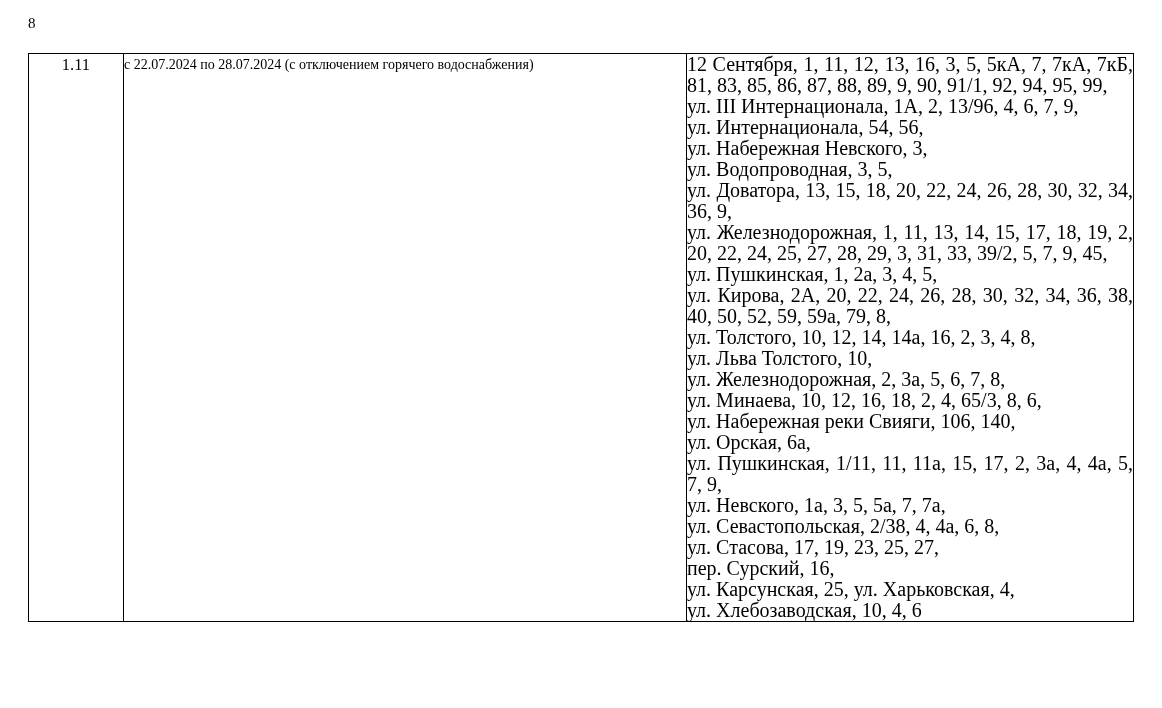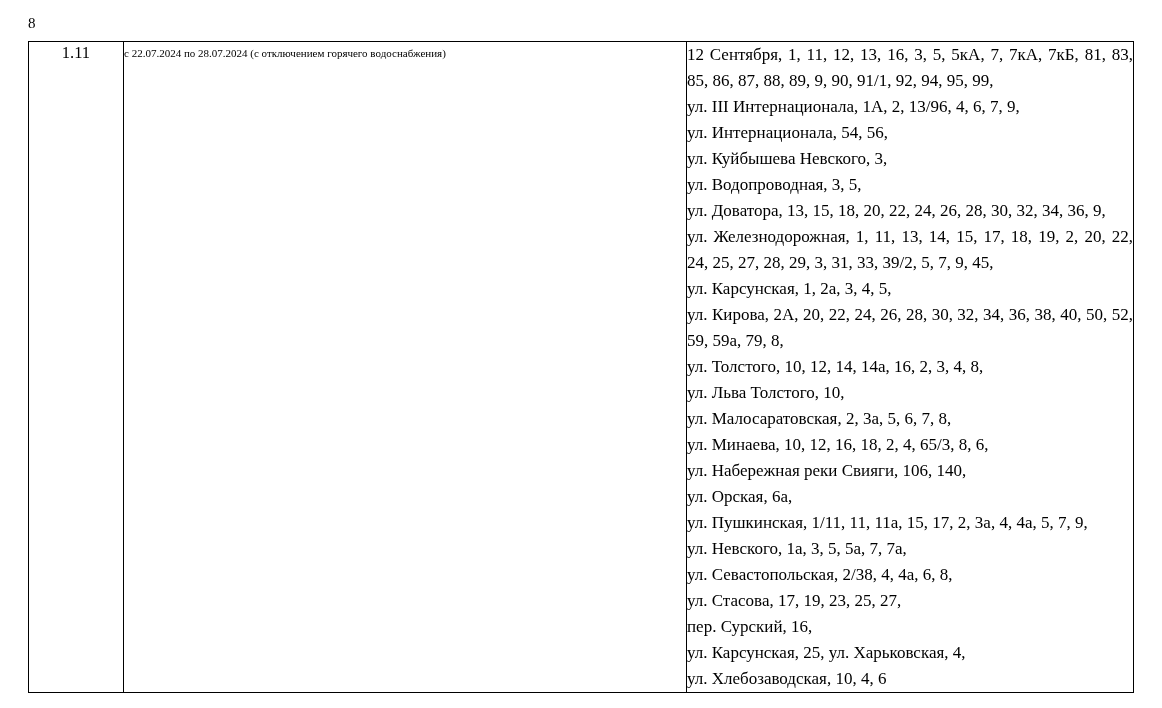--- a/index.html
+++ b/index.html
@@ -26,21 +26,21 @@
     position: absolute;
     left: 28px;
     top: 14px;
     font-size: 15px;
     line-height: 18px;
     font-family: "Liberation Serif", serif;
   }
   .table-wrap {
     position: absolute;
     left: 28px;
-    top: 41px;
+    top: 53px;
     width: 895px;
   }
   table.doc-table {
     border-collapse: collapse;
     table-layout: fixed;
     width: 1106px;
   }
   table.doc-table td {
     border: 1px solid #000000;
     vertical-align: top;
@@ -48,28 +48,28 @@
   }
   td.col-num {
     width: 94px;
     text-align: center;
     font-size: 16.5px;
     line-height: 22px;
     padding: 6px 4px 8px 4px;
   }
   td.col-period {
     width: 562px;
-    font-size: 11px;
+    font-size: 14px;
     line-height: 22px;
     padding: 6px 8px 8px 10px;
   }
   td.col-addr {
     width: 446px;
-    font-size: 17px;
-    line-height: 26px;
+    font-size: 20px;
+    line-height: 21px;
     padding: 6px 8px 10px 10px;
     text-align: justify;
   }
   .addr-line {
     display: block;
     white-space: normal;
   }
   .num-text {
     display: block;
   }
@@ -91,29 +91,29 @@
           <td class="col-num">
             <span class="num-text">1.11</span>
           </td>
           <td class="col-period">
             <span class="period-text">с 22.07.2024 по 28.07.2024 (с отключением горячего водоснабжения)</span>
           </td>
           <td class="col-addr">
             <span class="addr-line">12 Сентября, 1,  11, 12, 13, 16, 3, 5, 5кА, 7, 7кА, 7кБ, 81, 83, 85, 86, 87, 88, 89, 9, 90, 91/1, 92, 94, 95, 99,</span>
             <span class="addr-line">ул. III Интернационала, 1А, 2, 13/96, 4, 6, 7, 9,</span>
             <span class="addr-line">ул. Интернационала, 54, 56,</span>
-            <span class="addr-line">ул. Куйбышева Невского, 3,</span>
+            <span class="addr-line">ул. Набережная Невского, 3,</span>
             <span class="addr-line">ул. Водопроводная, 3, 5,</span>
             <span class="addr-line">ул. Доватора, 13, 15, 18, 20, 22, 24, 26, 28, 30, 32, 34, 36, 9,</span>
             <span class="addr-line">ул. Железнодорожная, 1, 11, 13, 14, 15, 17, 18, 19, 2, 20, 22, 24, 25, 27, 28, 29, 3, 31, 33, 39/2, 5, 7, 9, 45,</span>
-            <span class="addr-line">ул. Карсунская, 1, 2а, 3, 4, 5,</span>
+            <span class="addr-line">ул. Пушкинская, 1, 2а, 3, 4, 5,</span>
             <span class="addr-line">ул. Кирова, 2А, 20, 22, 24, 26, 28, 30, 32, 34, 36, 38, 40, 50, 52, 59, 59а, 79, 8,</span>
             <span class="addr-line">ул. Толстого, 10, 12, 14, 14а, 16, 2, 3, 4, 8,</span>
             <span class="addr-line">ул. Льва Толстого, 10,</span>
-            <span class="addr-line">ул. Малосаратовская, 2, 3а, 5, 6, 7, 8,</span>
+            <span class="addr-line">ул. Железнодорожная, 2, 3а, 5, 6, 7, 8,</span>
             <span class="addr-line">ул. Минаева, 10, 12, 16, 18, 2, 4, 65/3, 8, 6,</span>
             <span class="addr-line">ул. Набережная реки Свияги, 106, 140,</span>
             <span class="addr-line">ул. Орская, 6а,</span>
             <span class="addr-line">ул. Пушкинская, 1/11, 11, 11а, 15, 17, 2, 3а, 4, 4а, 5, 7, 9,</span>
             <span class="addr-line">ул. Невского, 1а, 3, 5, 5а, 7, 7а,</span>
             <span class="addr-line">ул. Севастопольская, 2/38, 4, 4а, 6, 8,</span>
             <span class="addr-line">ул. Стасова, 17, 19, 23, 25, 27,</span>
             <span class="addr-line">пер. Сурский, 16,</span>
             <span class="addr-line">ул. Карсунская, 25, ул. Харьковская, 4,</span>
             <span class="addr-line">ул. Хлебозаводская, 10, 4, 6</span>

